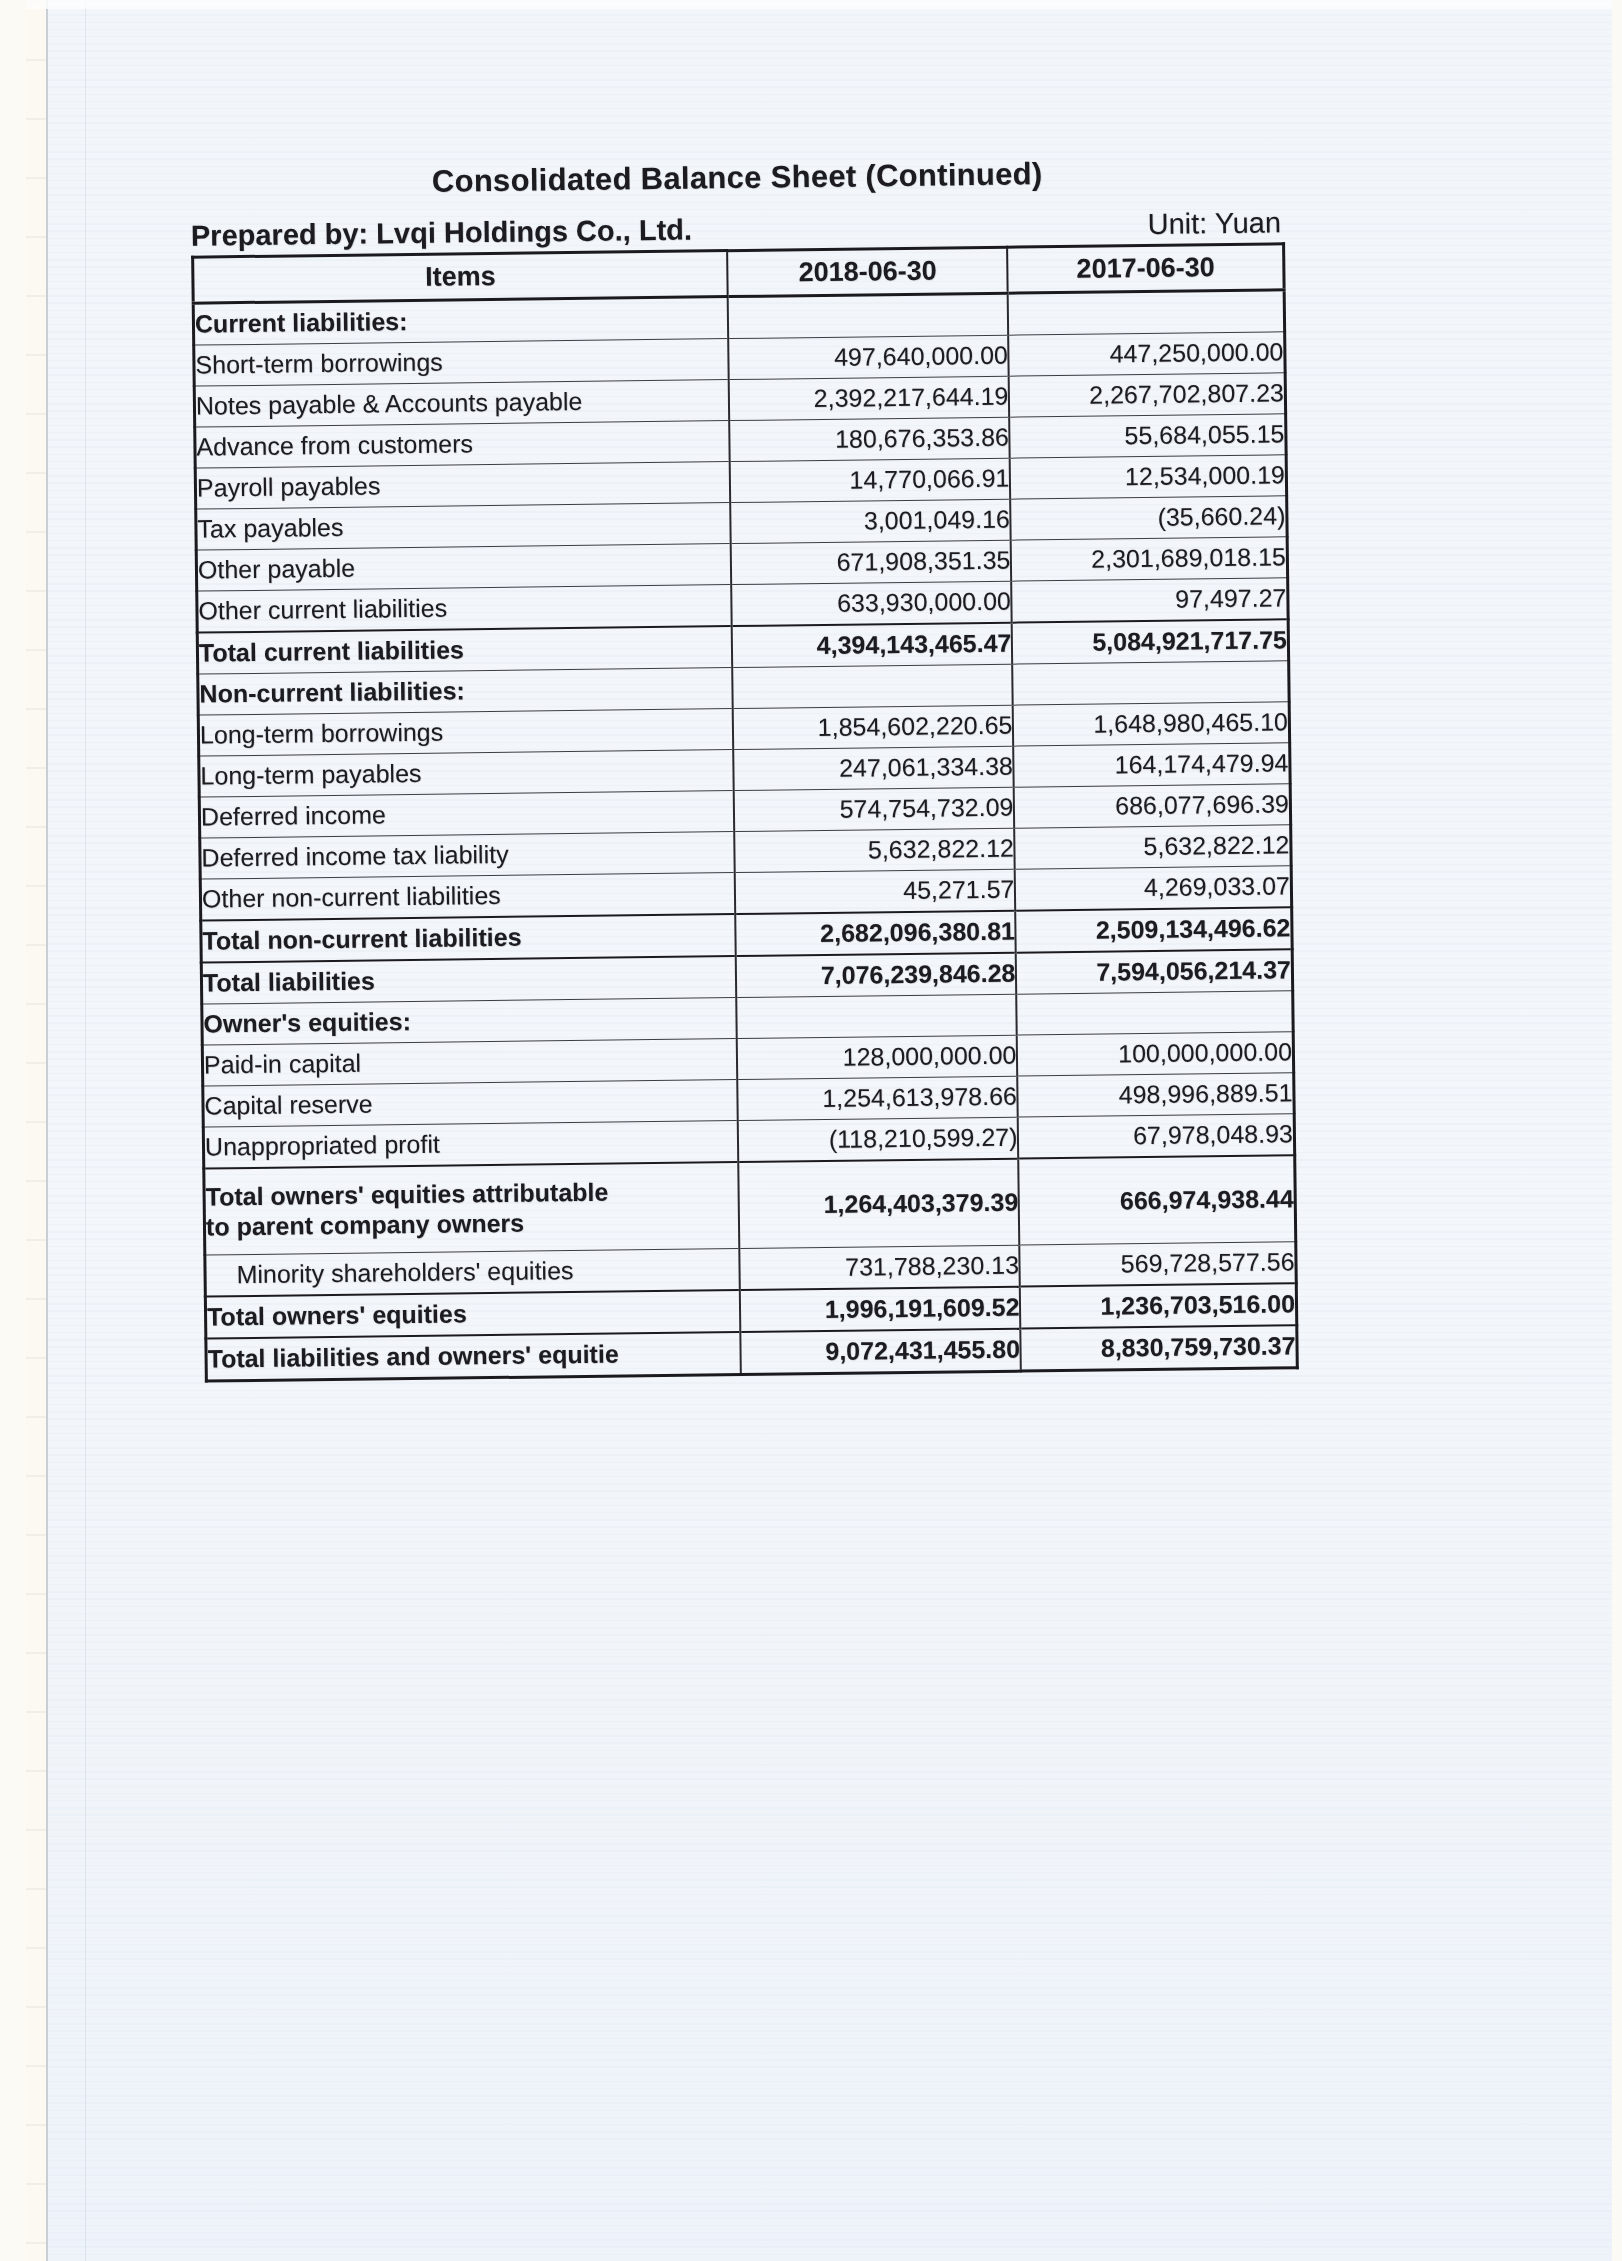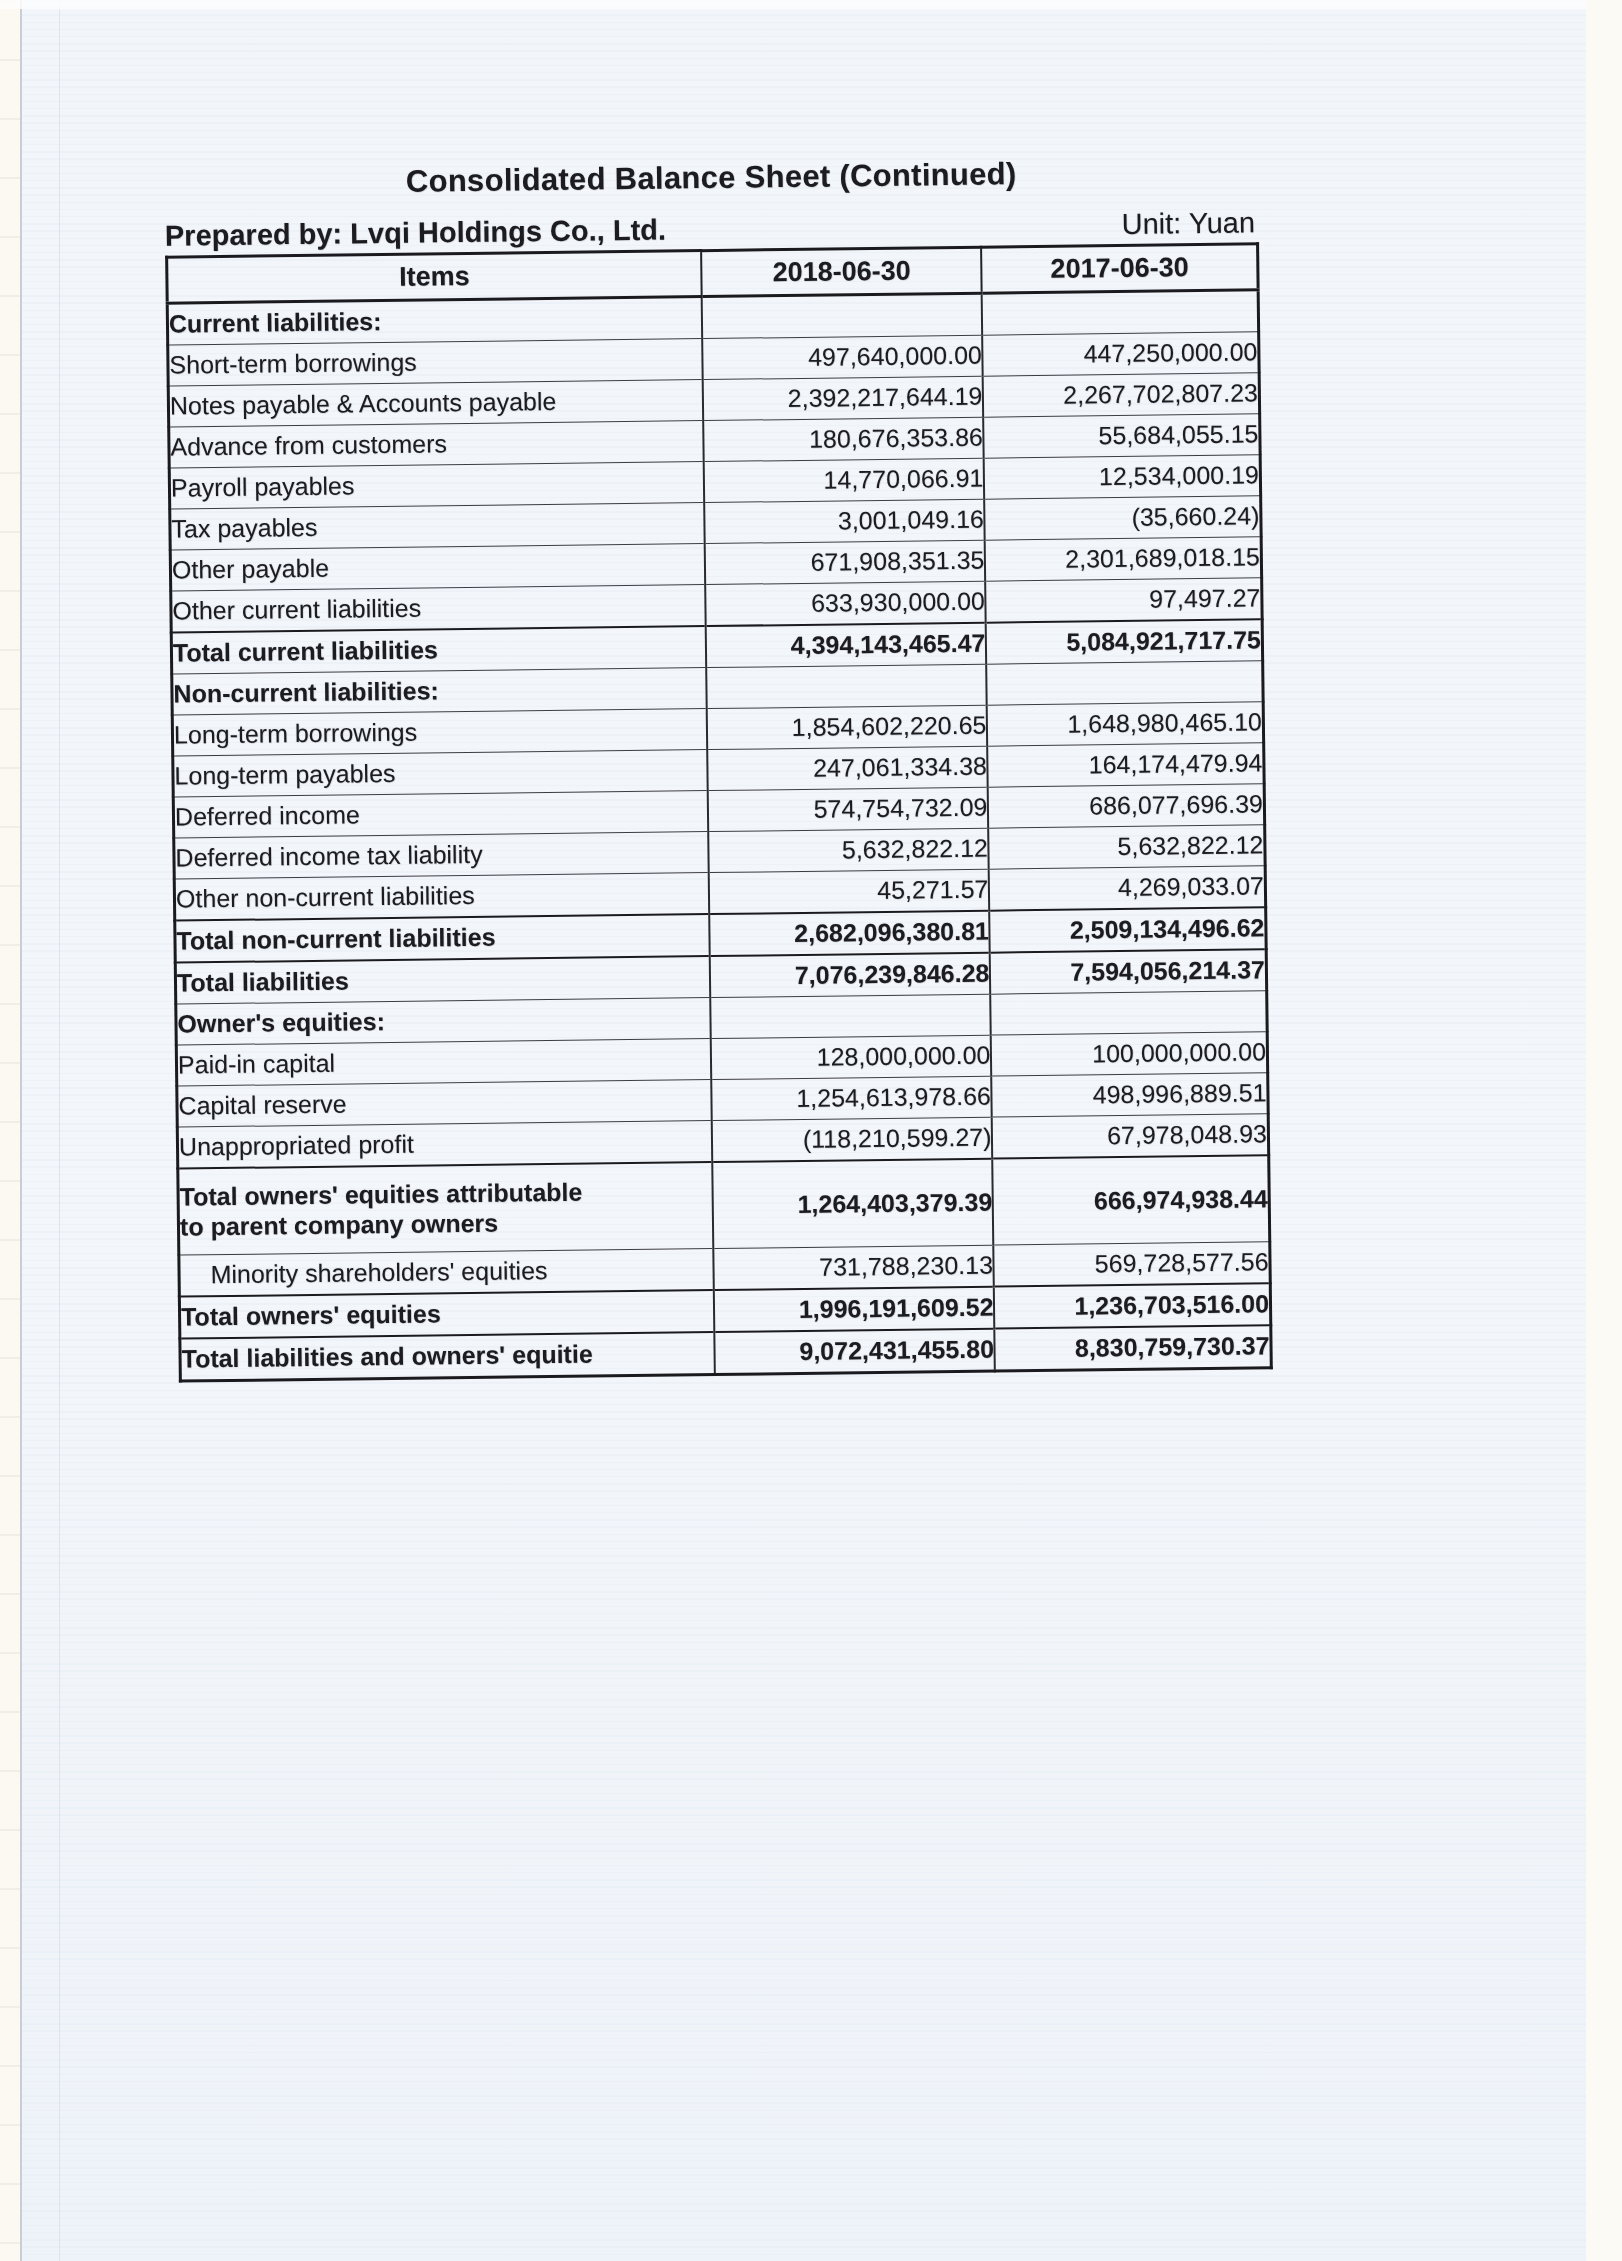--- a/index.html
+++ b/index.html
@@ -7,20 +7,21 @@
     padding: 0;
     background: #fbfaf5;
   }
   .page {
     position: relative;
     width: 1586px;
     height: 2261px;
     overflow: hidden;
     font-family: "Liberation Sans", "DejaVu Sans", sans-serif;
     color: #1c1c20;
+    margin-left: 26px;
   }
   
   .paper {
     position: absolute;
     left: 21.5px; top: 0;
     right: 0; bottom: 0;
     background:
       repeating-linear-gradient(180deg,
         rgba(208,220,236,0.16) 0px, rgba(208,220,236,0.16) 1.3px,
         rgba(255,255,255,0) 1.3px, rgba(255,255,255,0) 7.2px),

